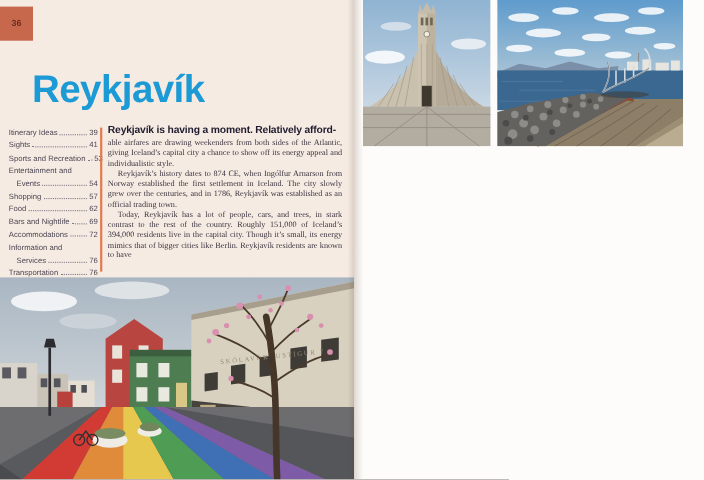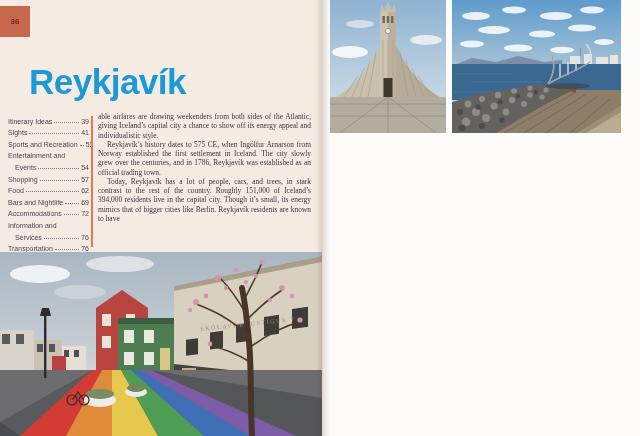--- a/index.html
+++ b/index.html
@@ -97,22 +97,23 @@
         </div>
         <div class="toc-row">
           <span class="toc-label">Around Reykjavík</span>
           <span class="toc-dots"></span>
           <span class="toc-page">78</span>
         </div>
       </div>
     <div id="toc-rule"></div>
 
     <div id="intro-block">
+      <div id="intro-bold">Reykjavík is having a moment. Relatively afford-</div>
       <p class="body-para">able airfares are drawing weekenders from both sides of the Atlantic, giving Iceland’s capital city a chance to show off its energy appeal and individualistic style.</p>
-      <p class="body-para ind">Reykjavík’s history dates to 575 CE, when Ingólfur Arnarson from Norway established the first settlement in Iceland. The city slowly grew over the centuries, and in 1786, Reykjavík was established as an official trading town.</p>
+      <p class="body-para ind">Reykjavík’s history dates to 874 CE, when Ingólfur Arnarson from Norway established the first settlement in Iceland. The city slowly grew over the centuries, and in 1786, Reykjavík was established as an official trading town.</p>
       <p class="body-para ind">Today, Reykjavík has a lot of people, cars, and trees, in stark contrast to the rest of the country. Roughly 151,000 of Iceland’s 394,000 residents live in the capital city. Though it’s small, its energy mimics that of bigger cities like Berlin. Reykjavík residents are known to have</p>
     </div>
 
     <svg id="street-photo" viewBox="0 0 322 184" xmlns="http://www.w3.org/2000/svg">
       <defs>
         <linearGradient id="sky1" x1="0" y1="0" x2="0" y2="1">
           <stop offset="0" stop-color="#a9b6c2"></stop>
             <stop offset="1" stop-color="#e2e4e4"></stop>
         </linearGradient>
       </defs>

